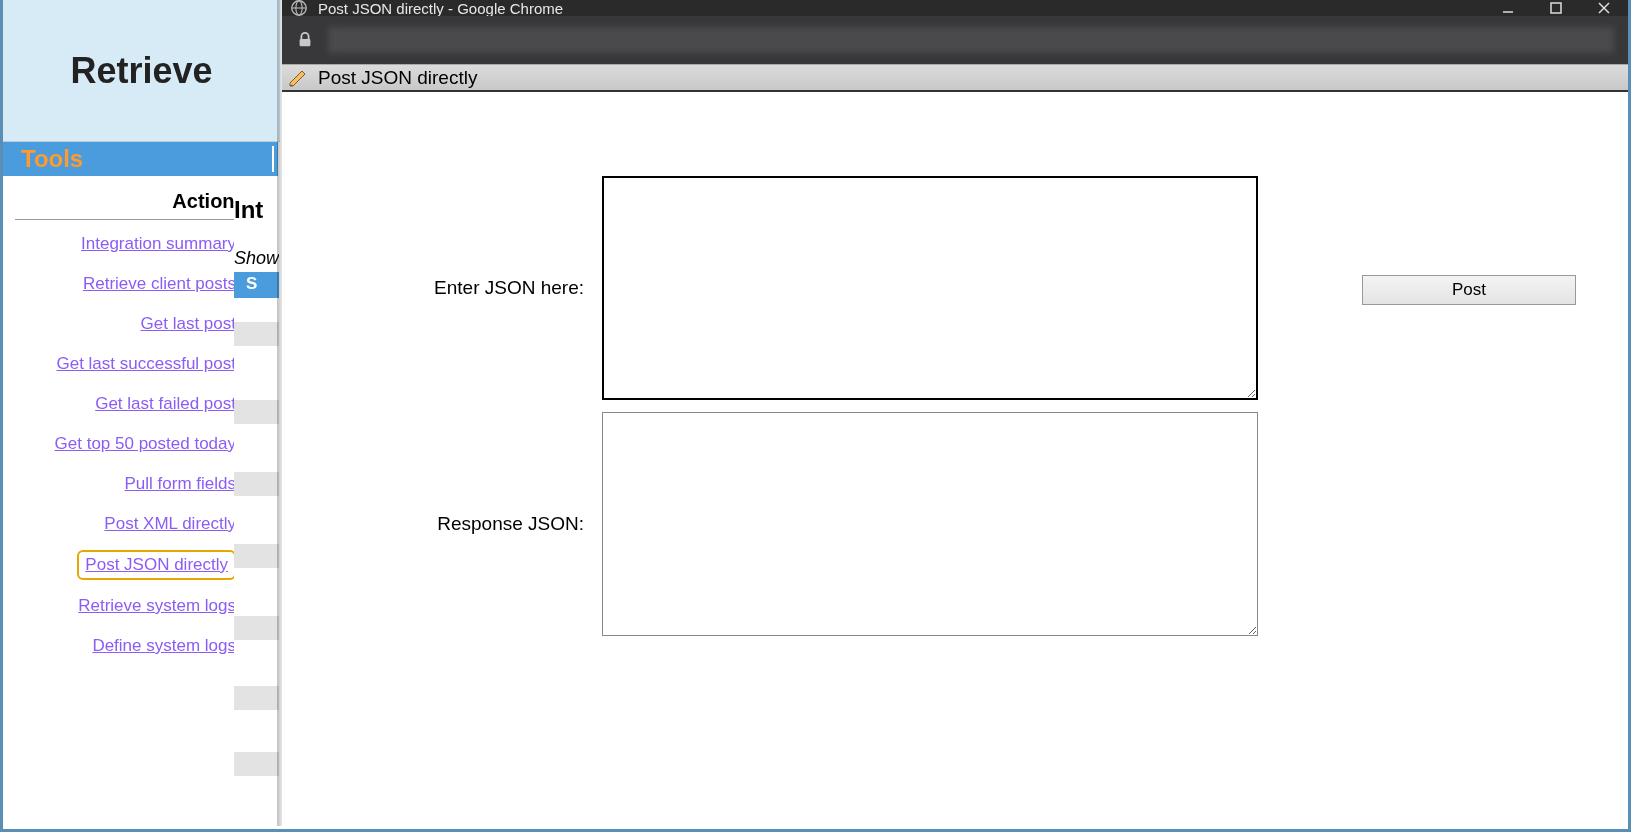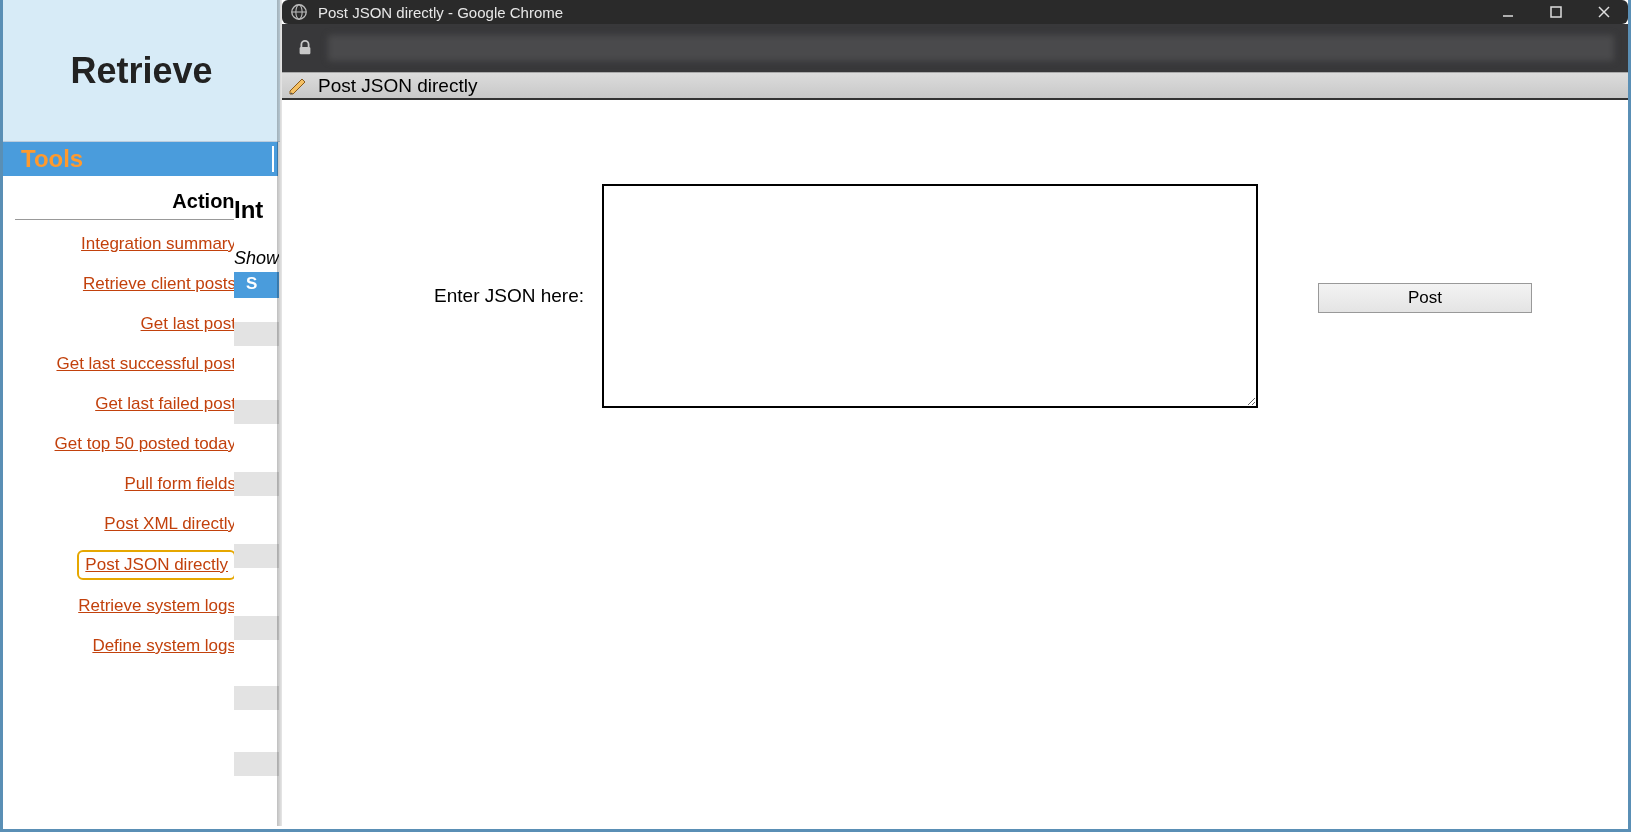--- a/index.html
+++ b/index.html
@@ -47,21 +47,21 @@
     padding-bottom: 6px;
   }
   .actions-header .tri { margin-left: 10px; font-size: 16px; }
   .actions-list { padding: 6px 10px 0 6px; }
   .action-row {
     display: flex; align-items: center; justify-content: flex-end;
     margin-bottom: 12px;
     min-height: 28px;
   }
   .action-link {
-    color: #c2410c;
+    color: #8b5cf6;
     text-decoration: underline;
     font-size: 17px;
     text-align: right;
     max-width: 180px;
     cursor: pointer;
   }
   .action-row.highlight .action-link-wrap {
     border: 2px solid #e6a700;
     border-radius: 6px;
     padding: 3px 6px;
@@ -112,25 +112,24 @@
 
   
   .chrome-window {
     position: absolute;
     left: 282px; top: 0; right: 3px; bottom: 3px;
     display: flex; flex-direction: column;
     z-index: 10;
     background: #fff;
   }
   .titlebar {
-    height: 24px; background: #2a2a2a;
+    height: 16px; background: #2a2a2a;
     display: flex; align-items: center;
     color: #e8e8e8; font-size: 15px;
     padding-left: 8px;
-    border-radius: 6px;
   }
   .titlebar .globe {
     width: 18px; height: 18px; margin-right: 10px; flex-shrink:0;
     display:inline-flex;
   }
   .titlebar .globe svg { width:18px; height:18px; }
   .titlebar .spacer { flex: 1; }
   .win-btn {
     width: 48px; height: 32px;
     display: flex; align-items: center; justify-content: center;
@@ -186,21 +185,21 @@
   }
   textarea.resp-area {
     width: 656px; height: 224px;
     border: 1px solid #888;
     font-family: monospace; font-size: 14px;
     padding: 4px; resize: both;
     background: #fff;
   }
   .post-btn {
     position: absolute;
-    left: 1036px; top: 183px;
+    left: 1080px; top: 183px;
     width: 214px; height: 30px;
     background: linear-gradient(#f3f3f3,#e4e4e4);
     border: 1px solid #999;
     font-size: 17px;
     cursor: pointer;
   }
 </style>
 </head>
 <body>
 
@@ -401,16 +400,20 @@
     <span>Post JSON directly</span>
   </div>
 
   <div class="page-body">
 
     <div class="form-row" style="left:10px; top:84px;">
       <div class="form-label">Enter JSON here:</div>
       <textarea class="json-area" style=""></textarea>
     </div>
 
+    <div class="form-row" style="left:10px; top:320px;">
+      <div class="form-label">Response JSON:</div>
+      <textarea class="resp-area" style=""></textarea>
+    </div>
 
     <button class="post-btn">Post</button>
   </div>
 </div>
 
 </body></html>

